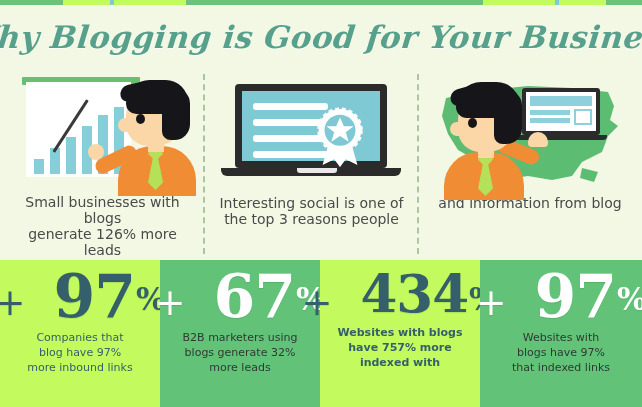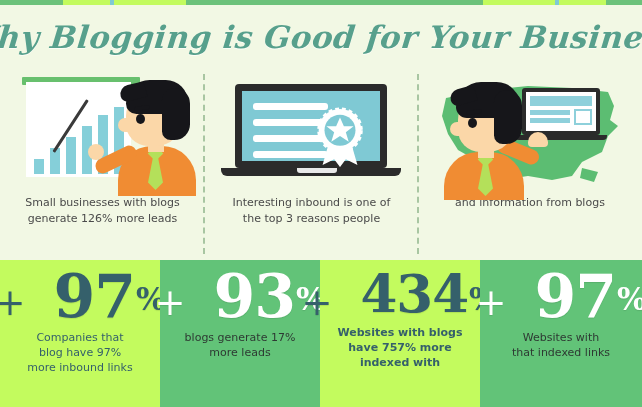--- a/index.html
+++ b/index.html
@@ -46,21 +46,21 @@
   .divider {
     position:absolute; top:4px; width:0; height:180px;
     border-left:2px dashed #a9c6a2;
   }
   .divider.d1 { left:203px; }
   .divider.d2 { left:417px; }
 
   .art { position:relative; width:100%; height:125px; }
   .caption {
     font-family:"DejaVu Sans", sans-serif;
-    font-size:11px;
+    font-size:14px;
     line-height:16px;
     color:#4a4a4a;
     text-align:center;
     width:100%;
     padding:0 8px;
   }
 
   
   .board {
     position:absolute; left:26px; top:12px; width:105px; height:95px;
@@ -231,21 +231,21 @@
                 <circle cx="26" cy="26" r="16" fill="#7fc9d4"></circle>
                 <polygon points="26,13 30,22 40,22 32,28 35,38 26,32 17,38 20,28 12,22 22,22" fill="#ffffff"></polygon>
               </svg>
             </div>
           </div>
           <div class="base"></div>
           <div class="notch"></div>
         </div>
       </div>
       <div class="caption">
-        <div>Interesting inbound is one of</div>
+        <div>Interesting social is one of</div>
         <div>the top 3 reasons people</div>
       </div>
     </div>
 
     <div class="panel p3">
       <div class="art">
         <svg class="usmap" viewBox="0 0 190 112">
           <path fill="#5cbd72" d="M14,22 L54,14 L96,10 L140,12 L176,16 L182,30 L178,44 L186,50 L176,60
             L170,76 L150,86 L140,100 L120,104 L96,100 L70,104 L52,96 L40,82 L26,74 L16,58 L10,40 Z"></path>
           <path fill="#5cbd72" d="M150,92 L166,96 L162,106 L148,102 Z"></path>
@@ -273,21 +273,21 @@
           <div class="face" style="left:14px; top:16px; width:56px; height:58px; border-radius:26px 22px 26px 22px;"></div>
           <div class="face" style="left:6px; top:44px; width:16px; height:14px; border-radius:8px 0 0 8px;"></div>
           <div class="hair" style="left:12px; top:4px; width:64px; height:36px; border-radius:32px 30px 10px 14px;"></div>
           <div class="hair" style="left:50px; top:12px; width:28px; height:54px; border-radius:14px 18px 18px 10px;"></div>
           <div class="hair" style="left:6px; top:10px; width:26px; height:16px; border-radius:14px 8px 0 10px; transform:rotate(-16deg);"></div>
           <div class="hair" style="left:24px; top:40px; width:9px; height:10px; border-radius:50%;"></div>
           <div class="hair" style="left:22px; top:32px; width:16px; height:4px; border-radius:2px; transform:rotate(-10deg);"></div>
         </div>
       </div>
       <div class="caption">
-        <div>and information from blogs</div>
+        <div>and information from blog</div>
       </div>
     </div>
   </div>
 
   <div class="stats" id="stats">
 
     <div class="stat s1" style="background: rgb(195, 251, 94);">
       <div class="bignum" style="color: rgb(53, 96, 107);">
         <span class="plus">+</span>
           <span class="val">97</span>
@@ -296,25 +296,26 @@
       <div class="stat-caption" style="color: rgb(53, 96, 107);">
         <div>Companies that</div>
         <div>blog have 97%</div>
         <div>more inbound links</div>
       </div>
     </div>
 
     <div class="stat s2" style="background: rgb(98, 195, 120);">
       <div class="bignum" style="color: rgb(255, 255, 255);">
         <span class="plus">+</span>
-          <span class="val">93</span>
+          <span class="val">67</span>
           <span class="pct">%</span>
       </div>
       <div class="stat-caption" style="color: rgb(46, 58, 51);">
-        <div>blogs generate 17%</div>
+        <div>B2B marketers using</div>
+        <div>blogs generate 32%</div>
         <div>more leads</div>
       </div>
     </div>
 
     <div class="stat s3" style="background: rgb(195, 251, 94);">
       <div class="bignum small" style="color: rgb(53, 96, 107);">
         <span class="plus">+</span>
           <span class="val">434</span>
           <span class="pct">%</span>
       </div>
@@ -326,18 +327,19 @@
     </div>
 
     <div class="stat s4" style="background: rgb(98, 195, 120);">
       <div class="bignum" style="color: rgb(255, 255, 255);">
         <span class="plus">+</span>
           <span class="val">97</span>
           <span class="pct">%</span>
       </div>
       <div class="stat-caption" style="color: rgb(46, 58, 51);">
         <div>Websites with</div>
+        <div>blogs have 97%</div>
         <div>that indexed links</div>
       </div>
     </div>
   </div>
 
 </div>
 
 </body></html>

